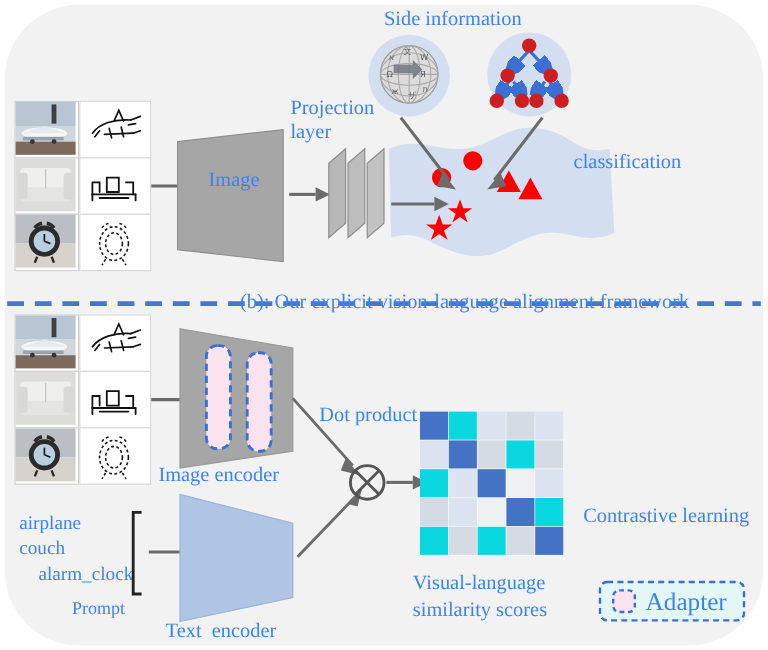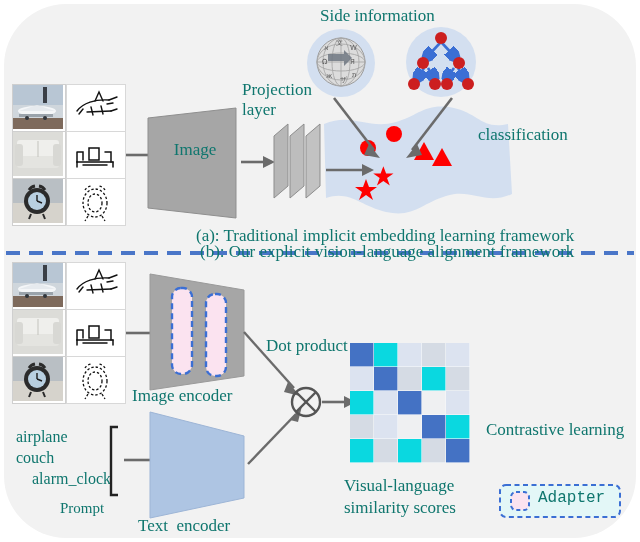--- a/index.html
+++ b/index.html
@@ -3,21 +3,21 @@
 <meta charset="utf-8">
 <style>
   html,body{margin:0;padding:0;background:#ffffff;}
   body{width:640px;height:542px;overflow:hidden;
        font-family:"Liberation Serif","DejaVu Serif",serif;color:#1a1a1a;}
   #fig{position:relative;width:640px;height:542px;}
   .panel{position:absolute;left:4px;top:4px;width:632px;height:534px;
          background:#f2f2f2;border-radius:62px;}
   .abs{position:absolute;}
   .txt{position:absolute;font-family:"Liberation Serif","DejaVu Serif",serif;
-       color:#0f766e;line-height:1.12;white-space:pre;}
+       color:#3b82f6;line-height:1.12;white-space:pre;}
   .thumb{position:absolute;border:1px solid #cfcfcf;background:#fff;}
   .sketchbox{position:absolute;background:#ffffff;border:1px solid #d8d8d8;}
   svg{position:absolute;overflow:visible;}
   .enc-label{font-size:17px;}
 </style>
 </head>
 <body>
 
 <div id="fig">
   <div class="panel"></div>
@@ -204,21 +204,20 @@
     <line x1="4" y1="2" x2="44" y2="54" stroke="#6b6b6b" stroke-width="2.6"></line>
     <polygon points="39,48 50,62 34,59" fill="#6b6b6b"></polygon>
   </svg>
   <svg style="left:390px;top:96px;" width="80" height="70">
     <line x1="62" y1="2" x2="22" y2="54" stroke="#6b6b6b" stroke-width="2.6"></line>
     <polygon points="27,48 16,62 32,59" fill="#6b6b6b"></polygon>
   </svg>
 
   <div class="txt" style="left:478px;top:125px;font-size:17px;text-align:center;">classification</div>
 
-  <div class="txt" style="left:196px;top:226px;font-size:17px;">(a): Traditional implicit embedding learning framework</div>
 
   <svg style="left:4px;top:250px;" width="632" height="6">
     <line x1="2" y1="3" x2="630" y2="3" stroke="#4a76c8" stroke-width="4" stroke-dasharray="14 9"></line>
   </svg>
 
   <div class="txt" style="left:200px;top:242px;font-size:17px;">(b): Our explicit vision-language alignment framework</div>
 
   <div>
     <div class="thumb" style="left:12px;top:262px;width:52px;height:46px;">
       <svg width="50" height="44" viewBox="0 0 50 44">
@@ -387,16 +386,16 @@
   <div class="txt" style="left:344px;top:476px;font-size:17px;">Visual-language</div>
   <div class="txt" style="left:344px;top:498px;font-size:17px;">similarity scores</div>
 
   <div class="txt" style="left:486px;top:388px;font-size:17px;margin-top:32px;">Contrastive learning</div>
 
   <div class="abs" style="left:498px;top:483px;width:124px;height:36px;">
     <svg width="124" height="36" viewBox="0 0 124 36">
       <rect x="2" y="2" width="120" height="32" rx="6" fill="#e3f7f7" stroke="#3b6fd4" stroke-width="2" stroke-dasharray="5 3.5"></rect>
       <rect x="13" y="9" width="18" height="18" rx="5" fill="#fbe3f0" stroke="#3b6fd4" stroke-width="2" stroke-dasharray="4 3"></rect>
     </svg>
-    <div class="txt" style="left:40px;top:7px;font-size:16px;font-family:Liberation Mono, monospace;">Adapter</div>
+    <div class="txt" style="left:40px;top:7px;font-size:21px;">Adapter</div>
   </div>
 
 </div>
 
 </body></html>

